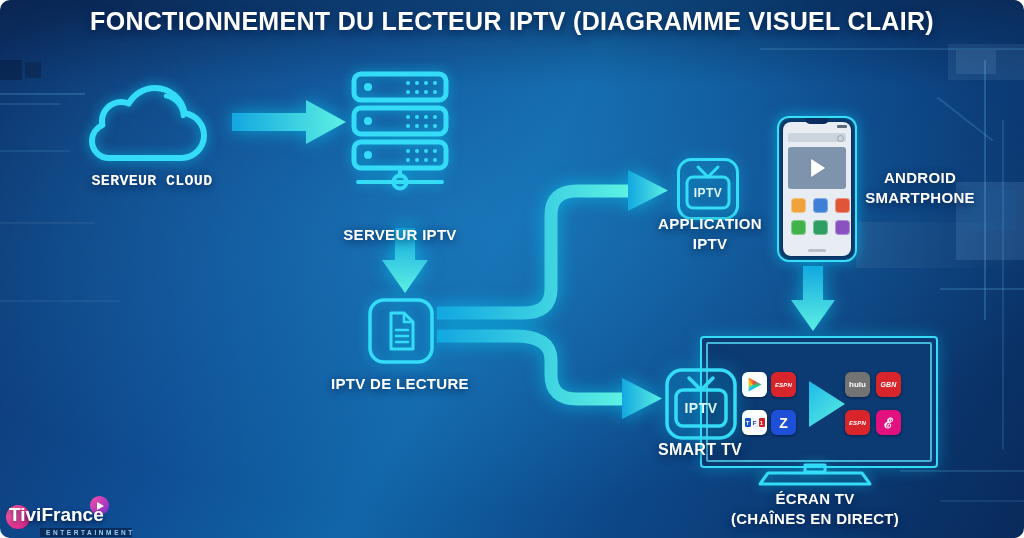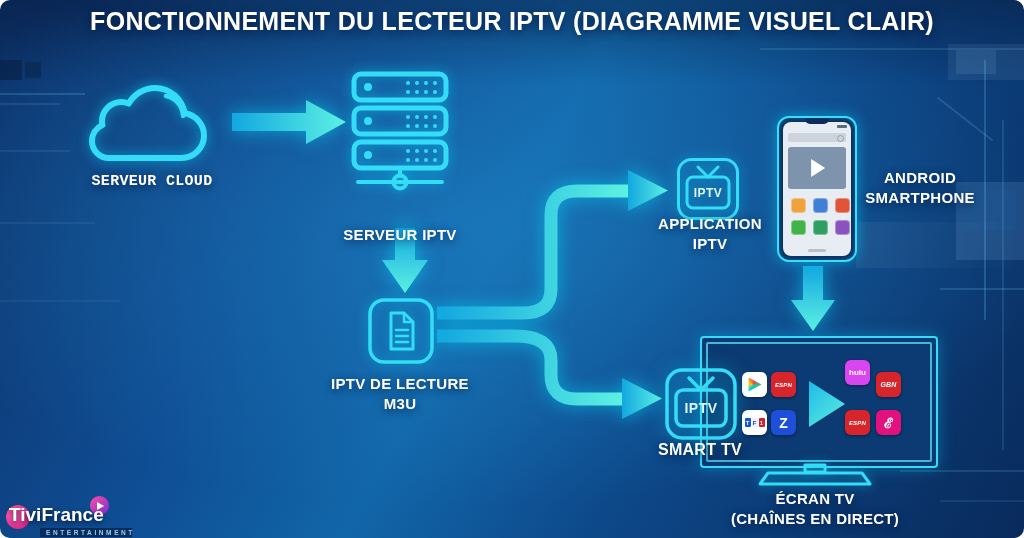--- a/index.html
+++ b/index.html
@@ -173,21 +173,20 @@
   <svg class="glow" style="left:367px;top:297px;" width="68" height="68" viewBox="0 0 68 68">
     <rect class="stroke" stroke-width="3.5" x="3" y="3" width="62" height="62" rx="14" fill="rgba(8,38,80,.4)"></rect>
     <path class="stroke" stroke-width="3" d="M24 16 h13 l9 9 v27 h-22 z"></path>
     <path class="stroke" stroke-width="2.5" d="M37 16 v9 h9"></path>
     <line class="stroke" stroke-width="2.5" x1="29" y1="33" x2="41" y2="33"></line>
     <line class="stroke" stroke-width="2.5" x1="29" y1="39" x2="41" y2="39"></line>
     <line class="stroke" stroke-width="2.5" x1="29" y1="45" x2="41" y2="45"></line>
   </svg>
   <div class="label" style="left:320px;top:374px;width:160px;">
     <div>IPTV DE LECTURE</div>
-    <div>M3U</div>
   </div>
 
   <svg class="glow" style="left:676px;top:157px;" width="64" height="64" viewBox="0 0 64 64">
     <rect class="stroke" stroke-width="3" x="2.5" y="2.5" width="59" height="59" rx="13" fill="rgba(8,38,80,.75)"></rect>
     <path class="stroke" stroke-width="3" d="M22 10 L32 20 L42 10"></path>
     <rect class="stroke" stroke-width="3" x="11" y="20" width="42" height="31" rx="6"></rect>
     <text x="32" y="40" text-anchor="middle" font-family="Liberation Sans, sans-serif" font-size="12" font-weight="bold" fill="#d8f7ff" letter-spacing="0.5">IPTV</text>
   </svg>
   <div class="label" style="left:640px;top:214px;width:140px;">
     <div>APPLICATION</div>
@@ -223,21 +222,21 @@
     <div class="tvapp espn-style" style="left:69px;top:34px;background:#d7252b;">ESPN</div>
     <div class="tvapp" style="left:40px;top:72px;background:#ffffff;">
       <div class="tf1">
         <span style="background:#1a4fd0;">T</span>
         <span style="background:#eef2f7;color:#1b3c8c;">F</span>
         <span style="background:#d42027;">1</span>
       </div>
     </div>
     <div class="tvapp" style="left:69px;top:72px;background:#1e4fd8;font-size:14px;">Z</div>
     <div class="tv-play"></div>
-    <div class="tvapp" style="left:143px;top:22px;background:#d946ef;font-size:8px;">hulu</div>
+    <div class="tvapp" style="left:143px;top:34px;background:#737373;font-size:8px;">hulu</div>
     <div class="tvapp espn-style" style="left:174px;top:34px;background:#d7252b;font-size:7px;">GBN</div>
     <div class="tvapp espn-style" style="left:143px;top:72px;background:#d7252b;">ESPN</div>
     <div class="tvapp" style="left:174px;top:72px;background:#e3117e;font-size:14px;">ℰ</div>
   </div>
   <svg class="glow" style="left:758px;top:464px;" width="114" height="24" viewBox="0 0 114 24">
     <path class="stroke" stroke-width="3" d="M47 1 h20 v7 h-20 z" fill="#0b3067"></path>
     <path class="stroke" stroke-width="3" d="M10 9 H104 L112 20 H2 Z" fill="#0b3067"></path>
   </svg>
 
   <svg class="glow2" style="left:664px;top:367px;" width="74" height="74" viewBox="0 0 74 74">

